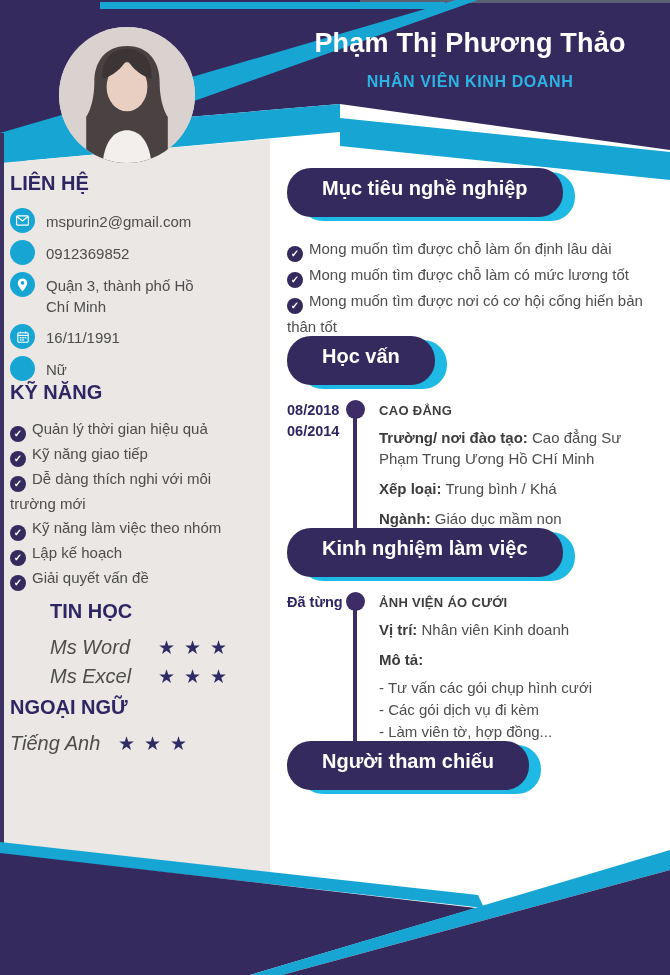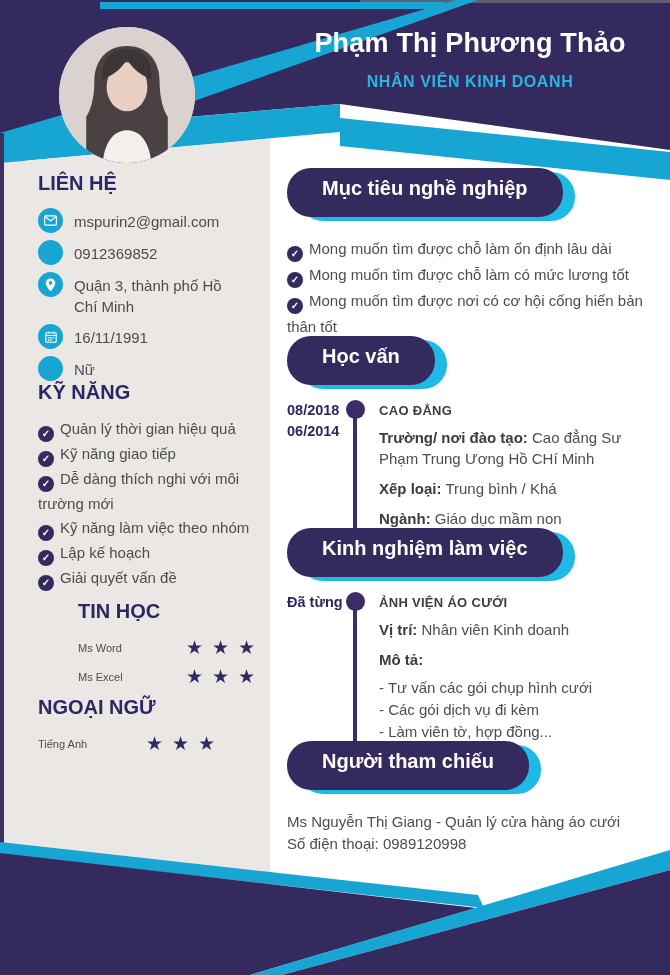--- a/index.html
+++ b/index.html
@@ -29,32 +29,32 @@
   .photo{position:absolute;left:59px;top:27px;width:136px;height:136px;border-radius:50%;
          background:#d9d2cf;overflow:hidden;}
   .photo svg{display:block;width:100%;height:100%;}
 
   
   .hdr-text{position:absolute;left:310px;top:28px;width:320px;text-align:center;color:#fff;}
   .hdr-name{font-size:27px;font-weight:600;letter-spacing:.2px;}
   .hdr-job{margin-top:14px;font-size:16px;font-weight:bold;color:#2cb3e2;letter-spacing:.6px;}
 
   
-  .sb{position:absolute;left:0;width:270px;padding:0 14px 0 38px;}
+  .sb{position:absolute;left:0;width:270px;padding:0 14px 0 10px;}
   .sb-head{font-size:20px;font-weight:bold;color:var(--purple-dk);margin-bottom:13px;}
   .c-row{display:flex;gap:11px;margin-bottom:7px;min-height:25px;}
   .c-ic{flex:0 0 25px;width:25px;height:25px;border-radius:50%;background:var(--cyan);
         display:flex;align-items:center;justify-content:center;}
   .c-tx{font-size:15px;color:var(--txt);line-height:21px;padding-top:3px;}
   .chk{display:inline-flex;width:16px;height:16px;border-radius:50%;background:var(--purple);
        color:#fff;font-size:10px;font-weight:bold;align-items:center;justify-content:center;
        vertical-align:-3px;margin-right:6px;}
   .skill{font-size:15px;color:var(--txt);line-height:24px;}
   .rate{display:flex;align-items:center;margin-bottom:6px;}
-  .rate-lb{width:108px;font-size:11px;color:var(--txt);}
+  .rate-lb{width:108px;font-size:20px;color:var(--txt);font-style:italic;}
   .stars span{color:#2e2a63;font-size:19px;margin-right:9px;}
 
   
   .sec{position:absolute;left:287px;width:362px;}
   .pill{display:inline-block;background:var(--purple);color:#fff;font-size:20px;font-weight:bold;
         padding:9px 35px 17px;border-radius:24px;box-shadow:12px 4px 0 0 var(--cyan2);}
   .obj-list{margin-top:19px;}
   .obj{font-size:15px;color:var(--txt);line-height:26px;}
   .timeline{display:flex;margin-top:15px;}
   .tl-dates{flex:0 0 58px;font-size:14.5px;font-weight:bold;color:var(--purple-dk);line-height:21px;}
@@ -225,19 +225,15 @@
           <div>- Tư vấn các gói chụp hình cưới</div>
           <div>- Các gói dịch vụ đi kèm</div>
           <div>- Làm viên tờ, hợp đồng...</div>
         </div>
       </div>
     </div>
   </div>
 
   <div class="sec" style="top:741px;">
     <div class="pill">Người tham chiếu</div>
-    <div class="ref-lines">
-      <div>Ms Nguyễn Thị Giang - Quản lý cửa hàng áo cưới</div>
-      <div>Số điện thoại: 0989120998</div>
-    </div>
   </div>
 
 </div>
 
 </body></html>

